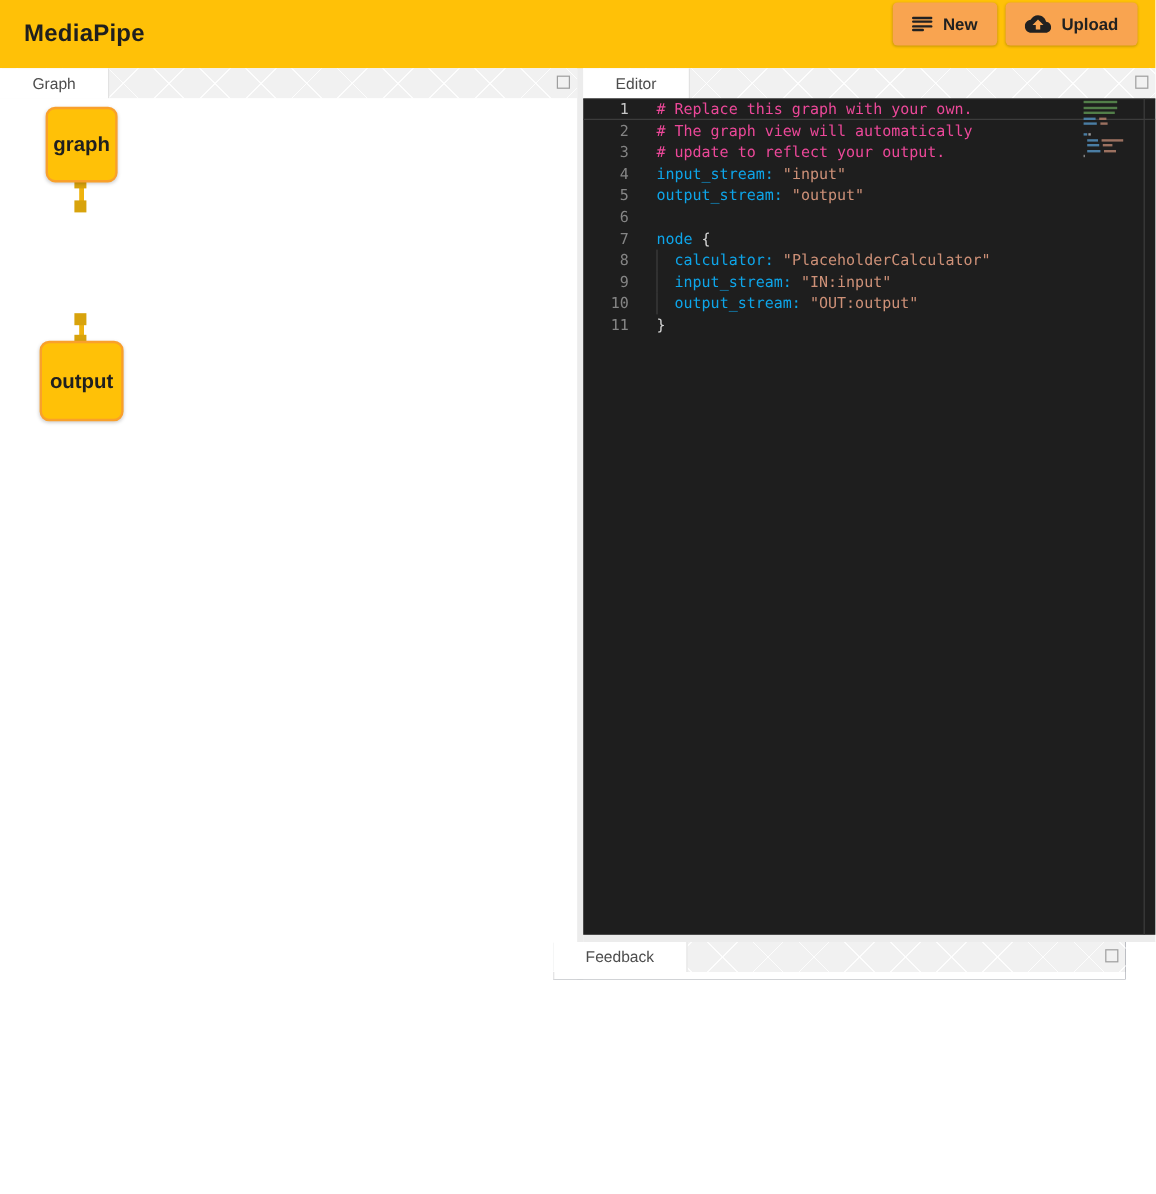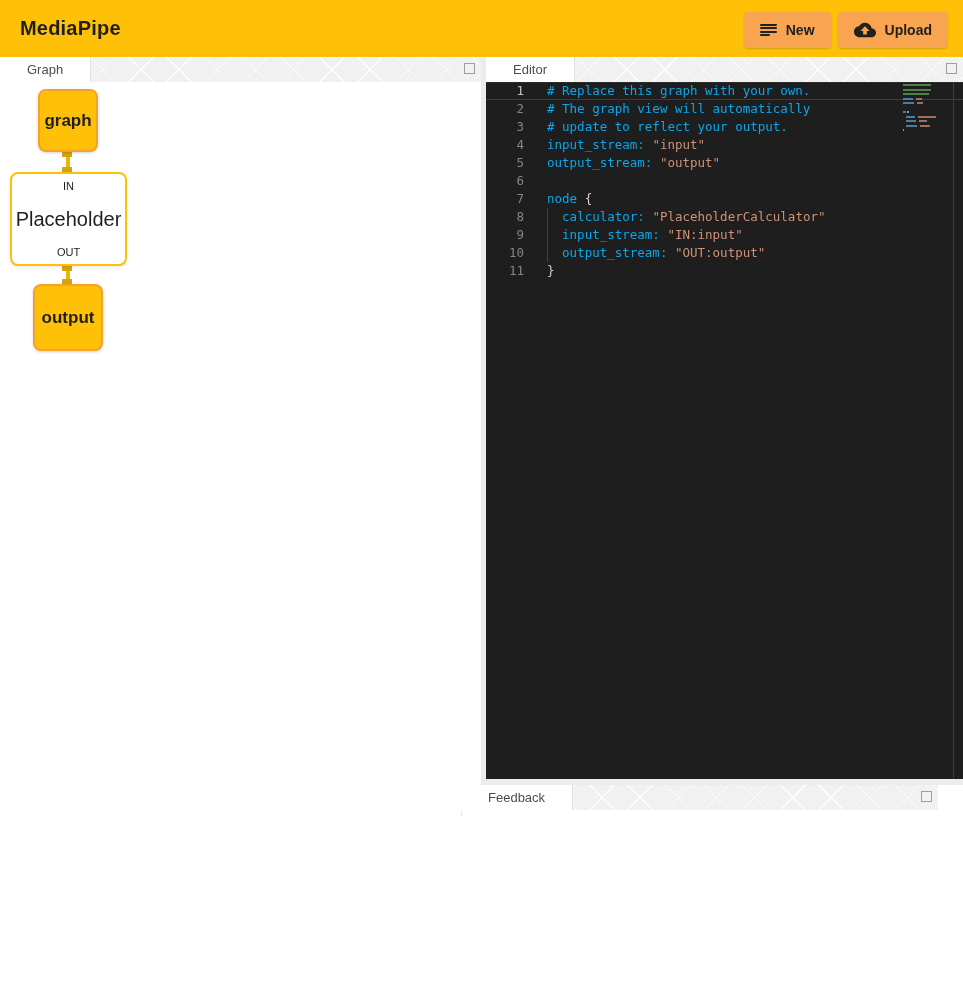--- a/index.html
+++ b/index.html
@@ -4,21 +4,21 @@
 <style>
   * { margin:0; padding:0; box-sizing:border-box; }
   body { background:#fff; }
   .stage{ position:relative; width:963px; height:816px; background:#fff; overflow:hidden;
           font-family:"Liberation Sans", sans-serif; }
 
   
   .app-header{ position:absolute; left:0; top:0; width:963px; height:57px; background:#FFC107;
                display:flex; align-items:center; }
   .app-title{ margin-left:20px; font-size:20px; font-weight:700; color:#1f1f1f; letter-spacing:.2px; }
-  .header-buttons{ position:absolute; right:15px; top:12px; display:flex; gap:7px;justify-content:center; }
+  .header-buttons{ position:absolute; right:15px; top:2px; display:flex; gap:7px;justify-content:center; }
   .hbtn{ height:36px; background:#F9A450; border:none; border-radius:4px; display:flex;
          align-items:center; gap:9px; padding:0 16px; font-family:"Liberation Sans",sans-serif;
          font-size:14px; font-weight:700; color:#212121; box-shadow:0 1px 2px rgba(0,0,0,.18); cursor:pointer; }
   .subject-icon{ width:17px; height:13px; display:flex; flex-direction:column; justify-content:space-between; }
   .subject-icon i{ display:block; height:2px; background:#212121; border-radius:1px; }
   .subject-icon i:last-child{ width:62%; }
 
   
   .tabbar{ height:25px; background-color:#f1f1f1; position:relative; display:flex;
     background-image:
@@ -57,21 +57,21 @@
 
   
   .editor-content{ position:absolute; left:0; top:25px; right:0; bottom:0; background:#1E1E1E;
                    font-family:"DejaVu Sans Mono", monospace; font-size:12.5px; overflow:hidden; cursor:text; }
   .code-row{ display:flex; height:18px; line-height:18px; white-space:pre; position:relative; }
   .code-row.active{ box-shadow:inset 0 -1px 0 #3c3c3c, inset 0 1px 0 #2b2b2b; }
   .code-row.active .ln{ color:#c6c6c6; }
   .ln{ width:38px; text-align:right; color:#858585; flex:none; }
   .code{ padding-left:23px; }
   .code-row.indented::before{ content:""; position:absolute; left:61px; top:0; bottom:0; width:1px; background:#404040; }
-  .tk-comment{ color:#0ea5e9; } .tk-key{ color:#0ea5e9; } .tk-string{ color:#CE9178; }
+  .tk-comment{ color:#ec4899; } .tk-key{ color:#0ea5e9; } .tk-string{ color:#CE9178; }
   .tk-punct{ color:#D4D4D4; } .tk-plain{ color:#D4D4D4; }
 
   .minimap{ position:absolute; top:2px; right:10px; width:50px; cursor:pointer; }
   .mm-row{ height:3px; margin-bottom:1.5px; display:flex; gap:1px; }
   .mm-row span{ display:inline-block; height:2px; }
   .mm-comment{ background:#527e49; } .mm-key{ background:#4a7da3; }
   .mm-string{ background:#9c7160; } .mm-punct{ background:#9a9a9a; } .mm-plain{ background:transparent; }
   .overview-ruler{ position:absolute; right:9px; top:0; bottom:0; width:1px; background:#3d3d3d; }
 </style>
 </head>
@@ -114,25 +114,20 @@
       <div class="edge edge-2"></div>
       <div class="port port-1"></div>
       <div class="port port-2"></div>
       <div class="port port-3"></div>
       <div class="port port-4"></div>
 
       <div class="node-stream node-input">
         <span>graph</span>
       </div>
 
-      <div class="node-calc">
-        <div class="port-label-in">IN</div>
-        <div class="calc-title">Placeholder</div>
-        <div class="port-label-out">OUT</div>
-      </div>
 
       <div class="node-stream node-output">
         <span>output</span>
       </div>
     </div>
   </div>
 
   <div class="vsplitter"></div>
   <div class="hsplitter"></div>
 

